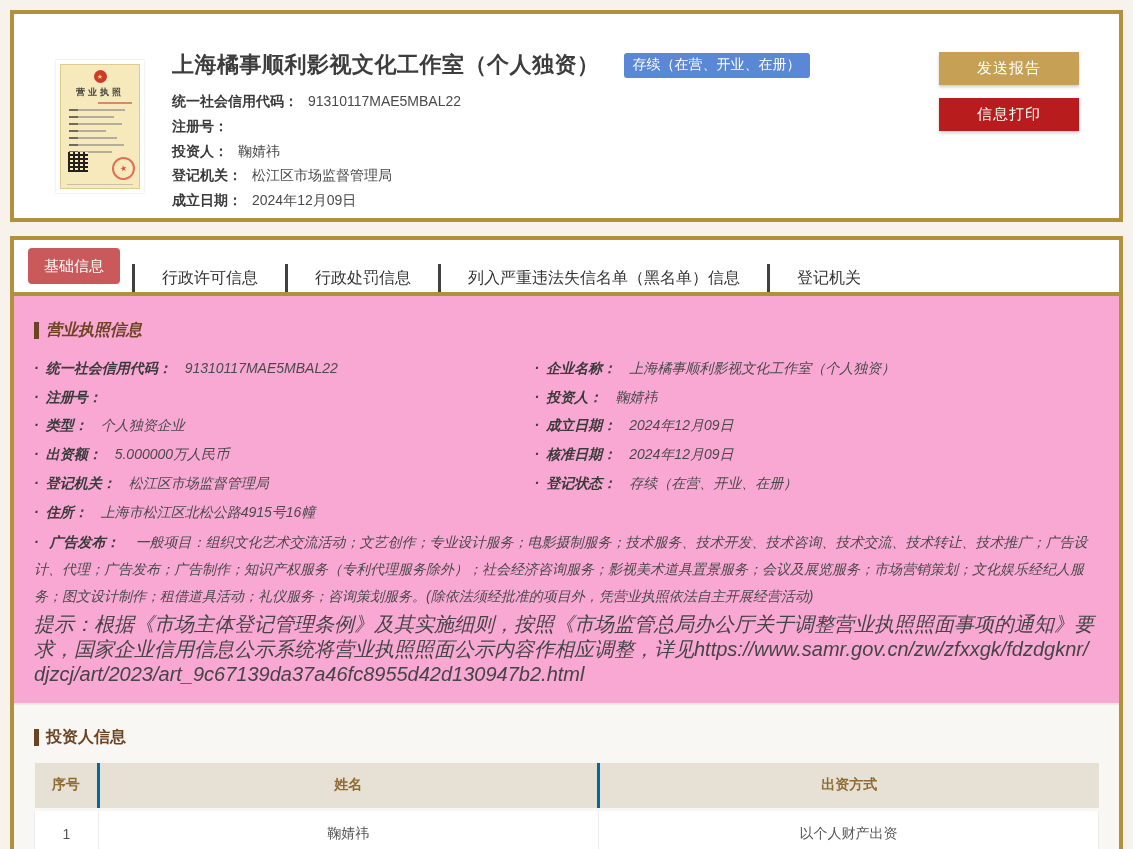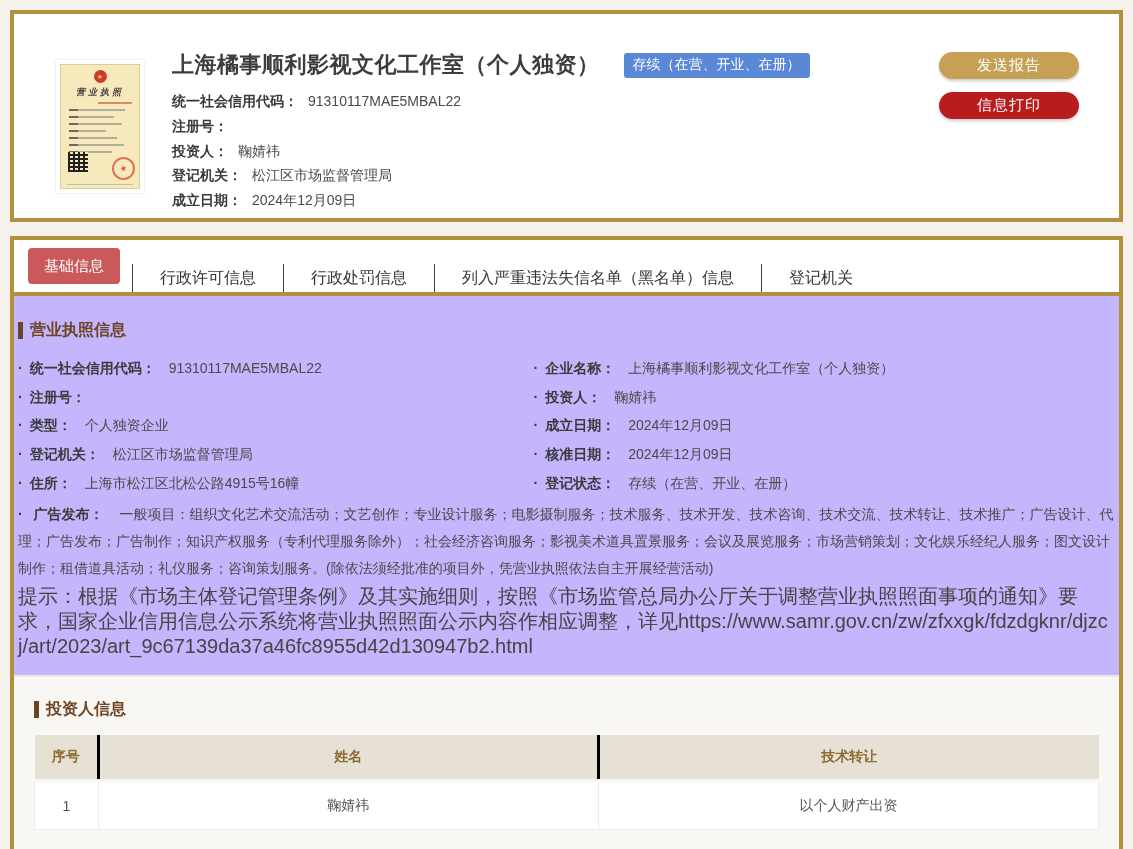--- a/index.html
+++ b/index.html
@@ -8,21 +8,21 @@
     background:#f7f3ec;
     font-family:"Liberation Sans","DejaVu Sans",sans-serif;
     color:#3c3c3c;
     padding:10px 10px 0;
   }
   .gold-card { border:4px solid #b3913c; background:#fff; }
 
   
   .header-card { height:212px; display:flex; padding:34px 40px 20px 42px; gap:28px; }
   .license-thumb { width:88px; height:133px; background:#fff; padding:4px; margin-top:12px;
-    box-shadow:0 0 2px rgba(0,0,0,.15); flex:none; cursor:pointer;font-style:italic; }
+    box-shadow:0 0 2px rgba(0,0,0,.15); flex:none; cursor:pointer; }
   .cert { width:100%; height:100%; background:#f6eabc; border:1px solid #e0cb90;
     position:relative; display:flex; flex-direction:column; align-items:center; }
   .emblem { width:13px; height:13px; border-radius:50%; background:#ce3a2b; margin-top:5px;
     display:flex; align-items:center; justify-content:center; }
   .emblem::after { content:"★"; color:#f3d163; font-size:7px; line-height:1; }
   .cert-title { font-size:9px; font-weight:bold; letter-spacing:3px; color:#4a4540;
     margin-top:3px; white-space:nowrap; }
   .cert-subline { width:34px; height:2px; background:#d98a64; margin-top:3px;
     align-self:flex-end; margin-right:7px; }
   .cert-lines { margin-top:5px; width:100%; padding:0 8px; }
@@ -42,54 +42,54 @@
 
   .header-info { flex:1; padding-top:2px; }
   .title-row { display:flex; align-items:center; gap:24px; }
   .company-title { font-size:22px; font-weight:bold; color:#3d3d3d; letter-spacing:.5px; }
   .status-badge { font-size:14px; color:#fff; padding:3px 9px 4px; border-radius:3px; white-space:nowrap; }
   .header-fields { margin-top:9px; }
   .hfield { display:flex; font-size:14px; line-height:24.8px; }
   .hfield .lbl { font-weight:bold; color:#3a3a3a; }
   .hfield .val { margin-left:10px; color:#4a4a4a; }
   .header-buttons { width:140px; flex:none; padding-top:4px; }
-  .hbtn { height:27px; border-radius:16px; color:#fff; font-size:15px; display:flex;
+  .hbtn { height:33px; border-radius:0; color:#fff; font-size:15px; display:flex;
     align-items:center; justify-content:center; margin-bottom:13px; cursor:pointer;
     box-shadow:0 2px 3px rgba(0,0,0,.2); letter-spacing:1px; }
 
   
   .main-card { margin-top:14px; min-height:640px; }
   .tab-bar { display:flex; align-items:center; padding:0 8px; border-bottom:4px solid #b3913c; background:#fff; }
   .tab { font-size:16px; color:#333; padding:3px 27px; cursor:pointer; line-height:22px; }
-  .tab + .tab { border-left:1px solid #404040;margin-top:24px; }
+  .tab + .tab { border-left:3px solid #404040;margin-top:24px; }
   .tab.active { background:#c9595b; color:#fff; border-radius:4px; padding:8px 16px;
     font-size:15px; margin-left:6px; margin-right:12px; line-height:20px; }
 
-  .section1 { padding:24px 4px 16px; border-bottom:2px solid #ecebe8; background:#c4b5fd; }
+  .section1 { padding:24px 20px 16px; border-bottom:2px solid #ecebe8; background:#f9a8d4;font-style:italic; }
   .sec-title { display:flex; align-items:center; margin-bottom:13px; }
   .marker { width:5px; height:17px; margin-right:7px; }
   .sec-title .txt { font-size:16px; font-weight:bold; color:#6b4423; }
   .marker { background:#6b4423; }
   .fields-grid { display:flex; }
   .fields-col { width:50%; }
   .fields-col:first-child { width:47%; }
   .field { font-size:14px; line-height:28.7px; display:flex; white-space:nowrap; }
   .field::before { content:"·"; font-weight:bold; margin-right:7px; color:#3a3a3a; }
   .field .lbl { font-weight:bold; color:#3a3a3a; }
   .field .val { margin-left:13px; color:#4a4a4a; }
   .scope { font-size:14px; line-height:27px; margin-top:3px; color:#4a4a4a; }
   .scope::before { content:"·"; font-weight:bold; margin-right:7px; color:#3a3a3a; }
   .scope .lbl { font-weight:bold; color:#3a3a3a; }
   .scope .val { margin-left:12px; }
   .notice { font-size:20px; line-height:25px; margin-top:2px; color:#454545; word-break:break-all; }
 
   .section2 { background:#f8f7f4; padding:22px 20px 40px; }
   .inv-table { width:100%; border-collapse:collapse; margin-top:15px; font-size:14px; }
   .inv-table th { background:#e6e1d4; color:#8f6c33; font-weight:bold; height:46px;
-    border-right:3px solid #000000; border-bottom:3px solid #f8f7f4; text-align:center; }
+    border-right:3px solid #0369a1; border-bottom:3px solid #f8f7f4; text-align:center; }
   .inv-table th:last-child { border-right:none; }
   .inv-table td { background:#fff; height:49px; text-align:center; color:#555;
     border:1px solid #ececec; }
   .col-idx { width:6%; } .col-name { width:47%; } .col-way { width:47%; }
 </style>
 </head>
 <body>
 
 <div class="gold-card header-card">
 
@@ -189,20 +189,24 @@
           <div class="field">
             <span class="lbl">注册号：</span>
             <span class="val"></span>
           </div>
 
           <div class="field">
             <span class="lbl">类型：</span>
             <span class="val">个人独资企业</span>
           </div>
 
+          <div class="field">
+            <span class="lbl">出资额：</span>
+            <span class="val">5.000000万人民币</span>
+          </div>
 
           <div class="field">
             <span class="lbl">登记机关：</span>
             <span class="val">松江区市场监督管理局</span>
           </div>
 
           <div class="field">
             <span class="lbl">住所：</span>
             <span class="val">上海市松江区北松公路4915号16幢</span>
           </div>
@@ -256,21 +260,21 @@
           <col class="col-name">
           <col class="col-way">
         </colgroup>
       <thead>
         <tr>
 
             <th>序号</th>
 
             <th>姓名</th>
 
-            <th>技术转让</th>
+            <th>出资方式</th>
           </tr>
       </thead>
       <tbody>
 
           <tr>
             <td>1</td>
             <td>鞠婧祎</td>
             <td>以个人财产出资</td>
           </tr>
         </tbody>

